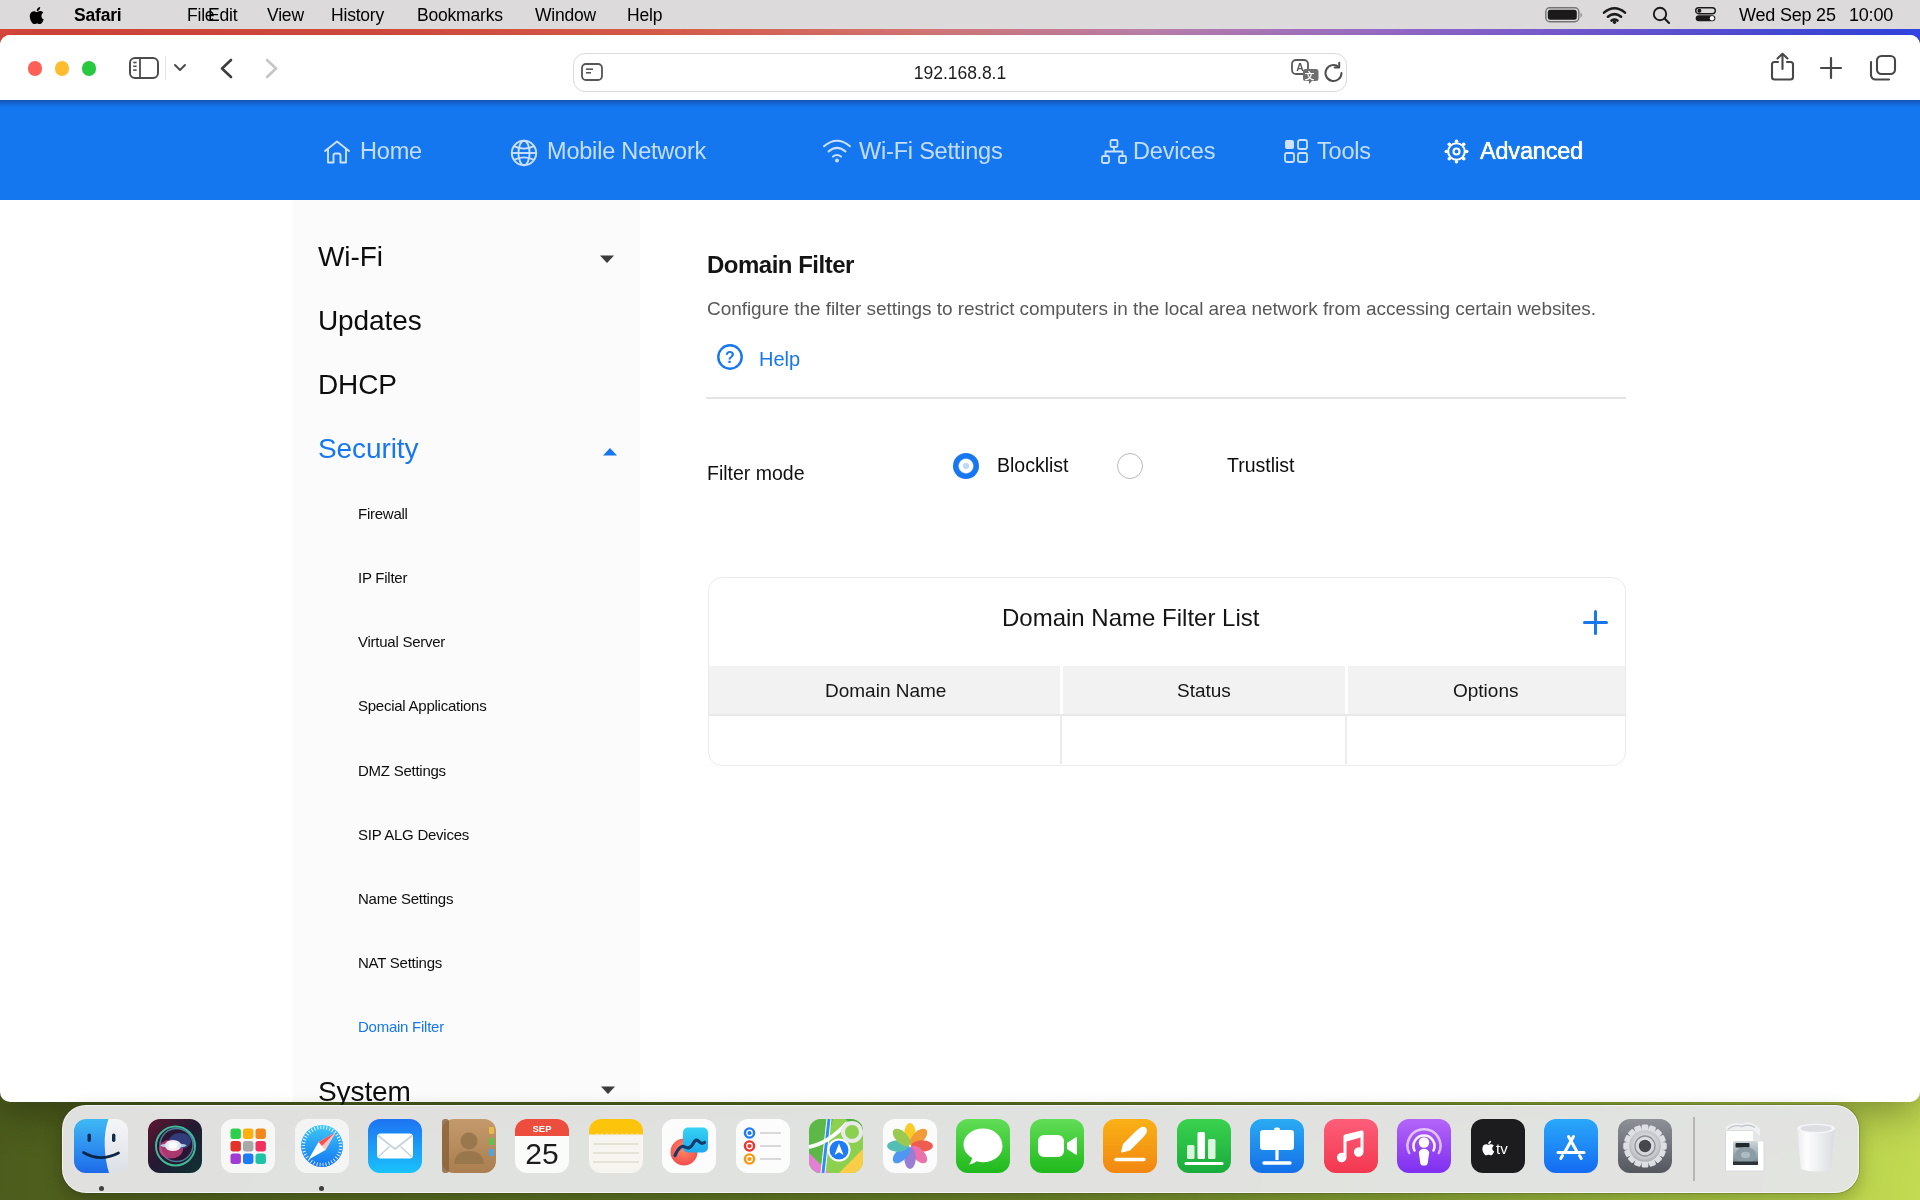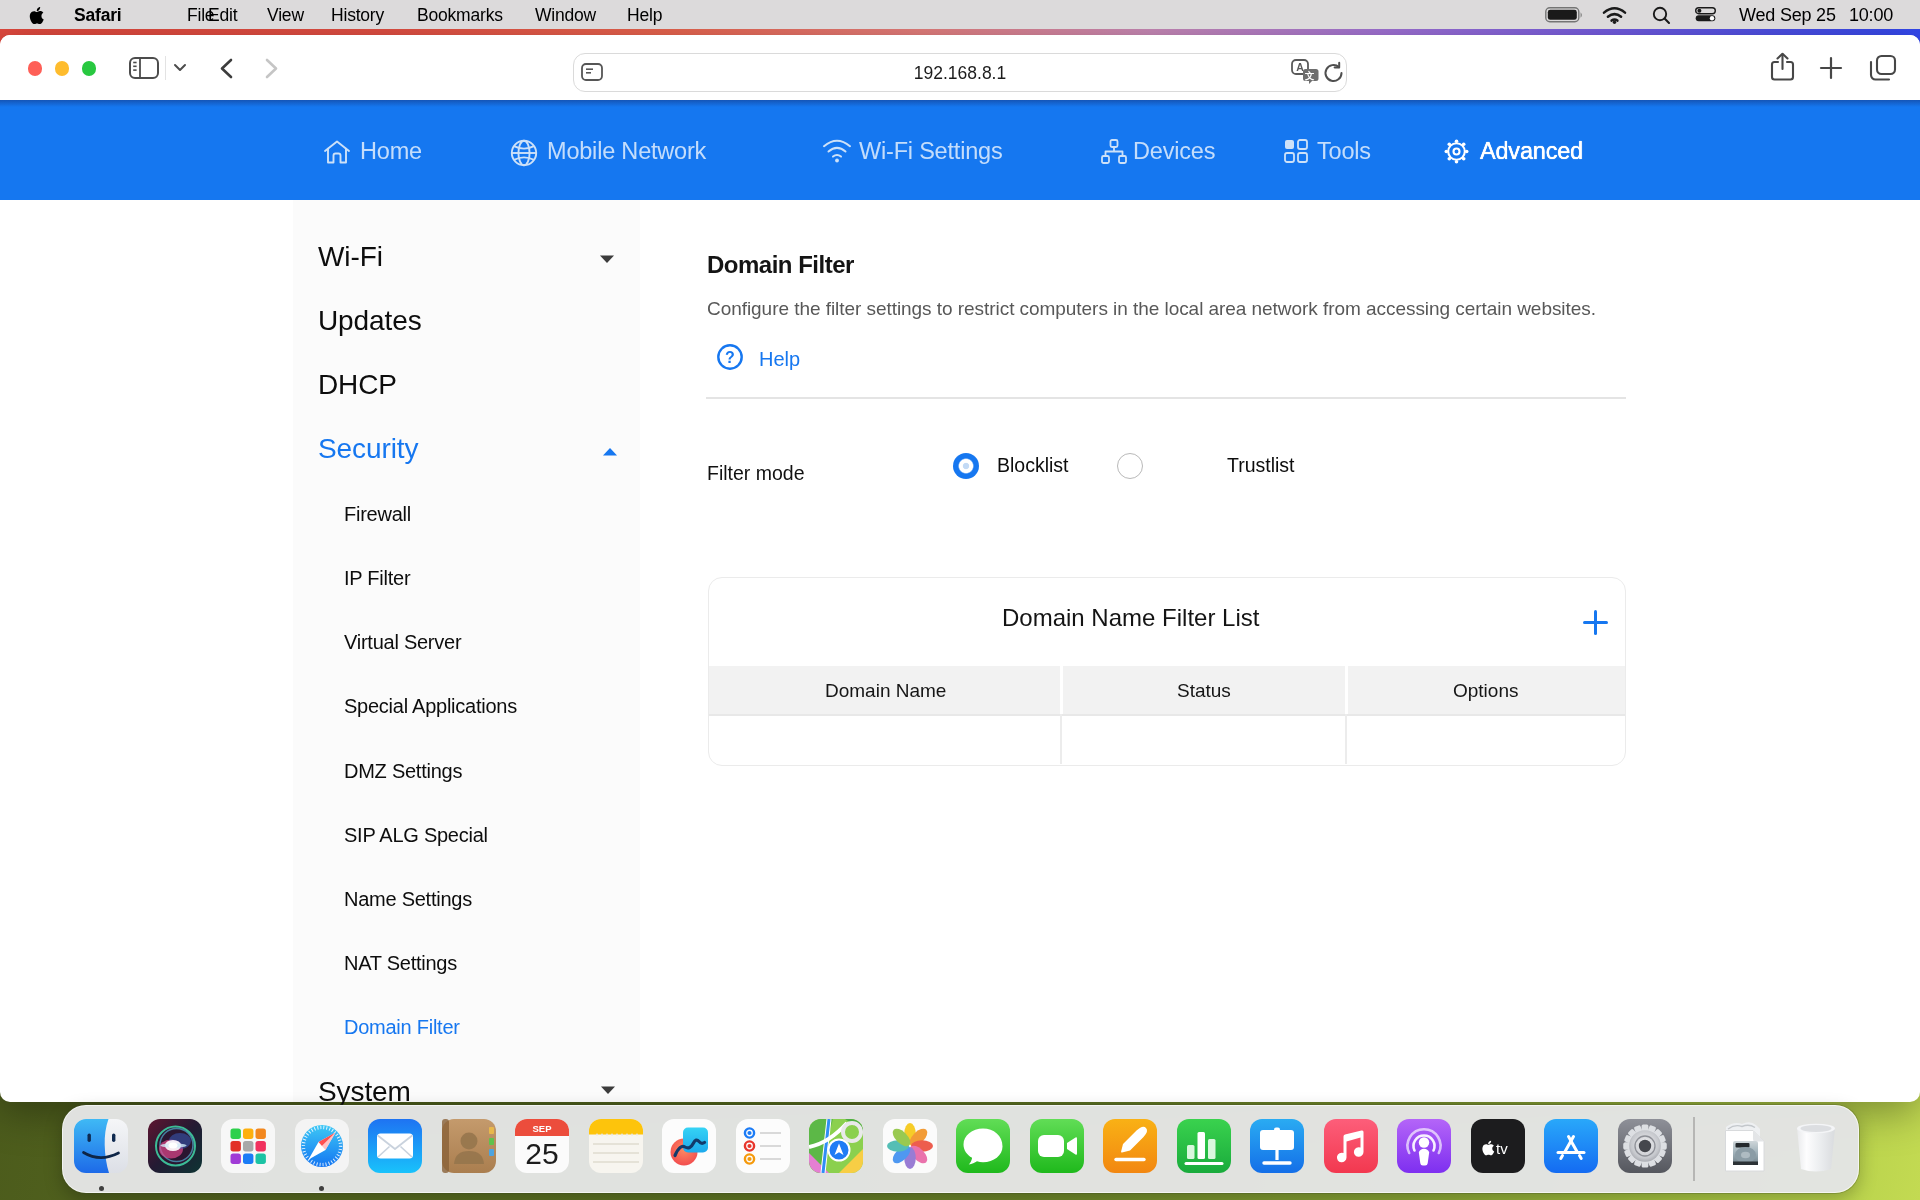--- a/index.html
+++ b/index.html
@@ -21,21 +21,21 @@
   .tl { position:absolute; top:61px; width:14.5px; height:14.5px; border-radius:50%; }
   
   #bluebar { left:0; top:100px; width:1920px; height:100px; background:#1577f0; }
   #bluebarshade { left:0; top:100px; width:1920px; height:7px;
     background:linear-gradient(180deg, rgba(20,30,90,0.38), rgba(20,30,90,0)); }
   .nav { position:absolute; top:138px; font-size:23.5px; line-height:26px; color:rgba(255,255,255,0.75); letter-spacing:-0.2px; }
   .nav.active { color:#ffffff; font-weight:400; text-shadow:0 0 0.7px #ffffff, 0 0 0.7px #ffffff; }
   
   #sidebar { left:293px; top:200px; width:347px; height:902px; background:#fbfbfb; }
   .side1 { position:absolute; left:318px; font-size:28px; line-height:27px; color:#0d0d0d; letter-spacing:-0.1px; }
-  .side2 { position:absolute; left:344px; font-size:20px; line-height:22px; color:#0d0d0d; letter-spacing:-0.25px; }
+  .side2 { position:absolute; left:358px; font-size:15px; line-height:22px; color:#0d0d0d; letter-spacing:-0.25px; }
   .blue { color:#1677f0 !important; }
   
   .h1 { position:absolute; left:707px; top:251px; font-size:24px; font-weight:700; color:#141414; line-height:27px; letter-spacing:-0.5px; }
   .desc { position:absolute; left:707px; top:297.5px; font-size:19px; color:#585858; line-height:22px; letter-spacing:-0.05px; }
   #divider { left:706px; top:397px; width:920px; height:1.5px; background:#e4e4e4; }
   
   #card { left:708px; top:577px; width:918px; height:189px; background:#fff; border:1.5px solid #ebebeb; border-radius:14px; }
   #cardHead { left:709px; top:666px; width:916px; height:48px; background:#f2f2f2; }
   .vgap { position:absolute; top:666px; width:3px; height:48px; background:#ffffff; }
   .vline { position:absolute; top:714px; width:1.5px; height:50px; background:#ececec; }
@@ -217,21 +217,21 @@
   <div id="sideItems">
     <div class="side1" style="top:243px;">Wi-Fi</div>
     <div class="side1" style="top:307px;">Updates</div>
     <div class="side1" style="top:371px;">DHCP</div>
     <div class="side1 blue" style="top:435px;">Security</div>
     <div class="side2" style="top:503px;">Firewall</div>
     <div class="side2" style="top:567px;">IP Filter</div>
     <div class="side2" style="top:631px;">Virtual Server</div>
     <div class="side2" style="top:695px;">Special Applications</div>
     <div class="side2" style="top:760px;">DMZ Settings</div>
-    <div class="side2" style="top:824px;">SIP ALG Special</div>
+    <div class="side2" style="top:824px;">SIP ALG Devices</div>
     <div class="side2" style="top:888px;">Name Settings</div>
     <div class="side2" style="top:952px;">NAT Settings</div>
     <div class="side2 blue" style="top:1016px;">Domain Filter</div>
     <div class="side1" style="top:1078px;">System</div>
 
     <svg class="abs" style="left:598px;top:253px;" width="18" height="12" viewBox="0 0 18 12">
       <path d="M2 2.5 L9 10 L16 2.5 Z" fill="#3c3c3c"></path>
     </svg>
     <svg class="abs" style="left:601px;top:446px;" width="18" height="12" viewBox="0 0 18 12">
       <path d="M2 9.5 L9 2 L16 9.5 Z" fill="#1677f0"></path>

